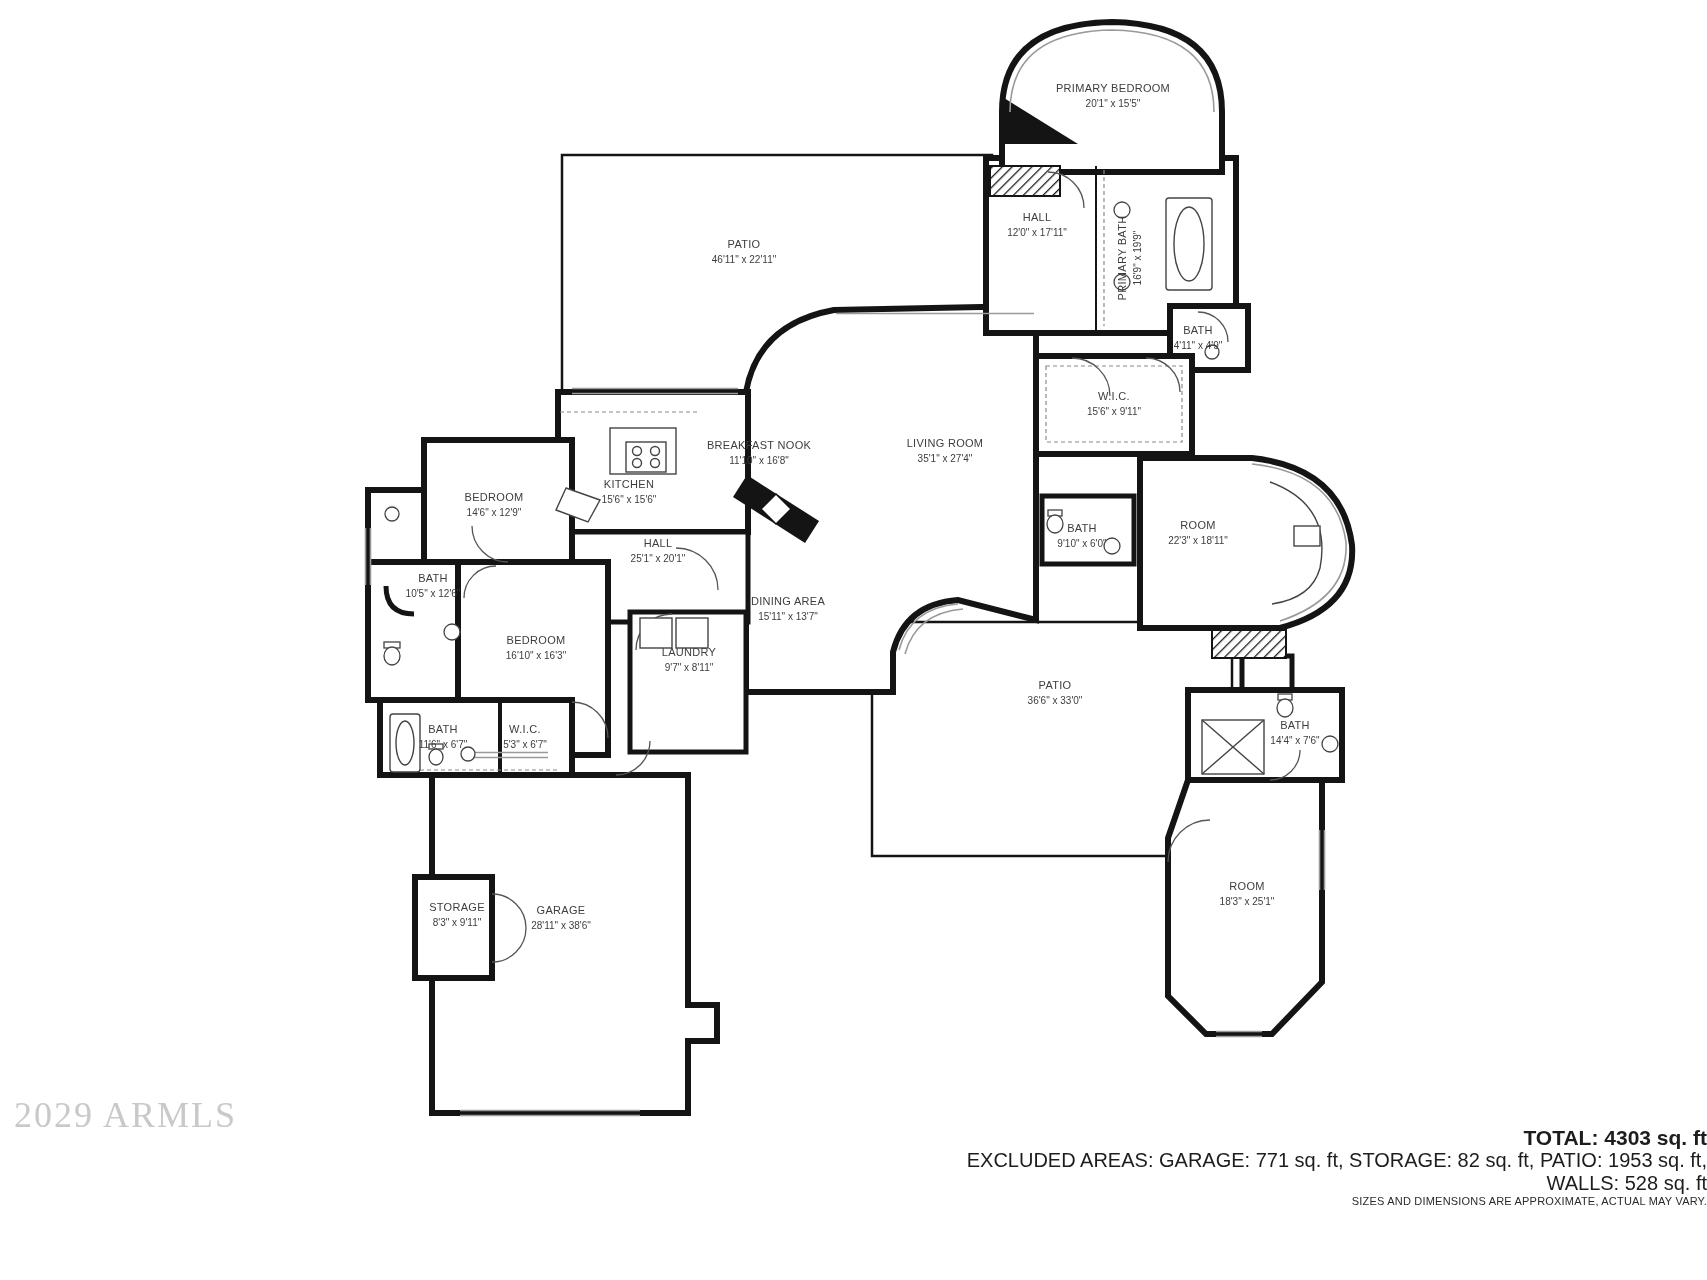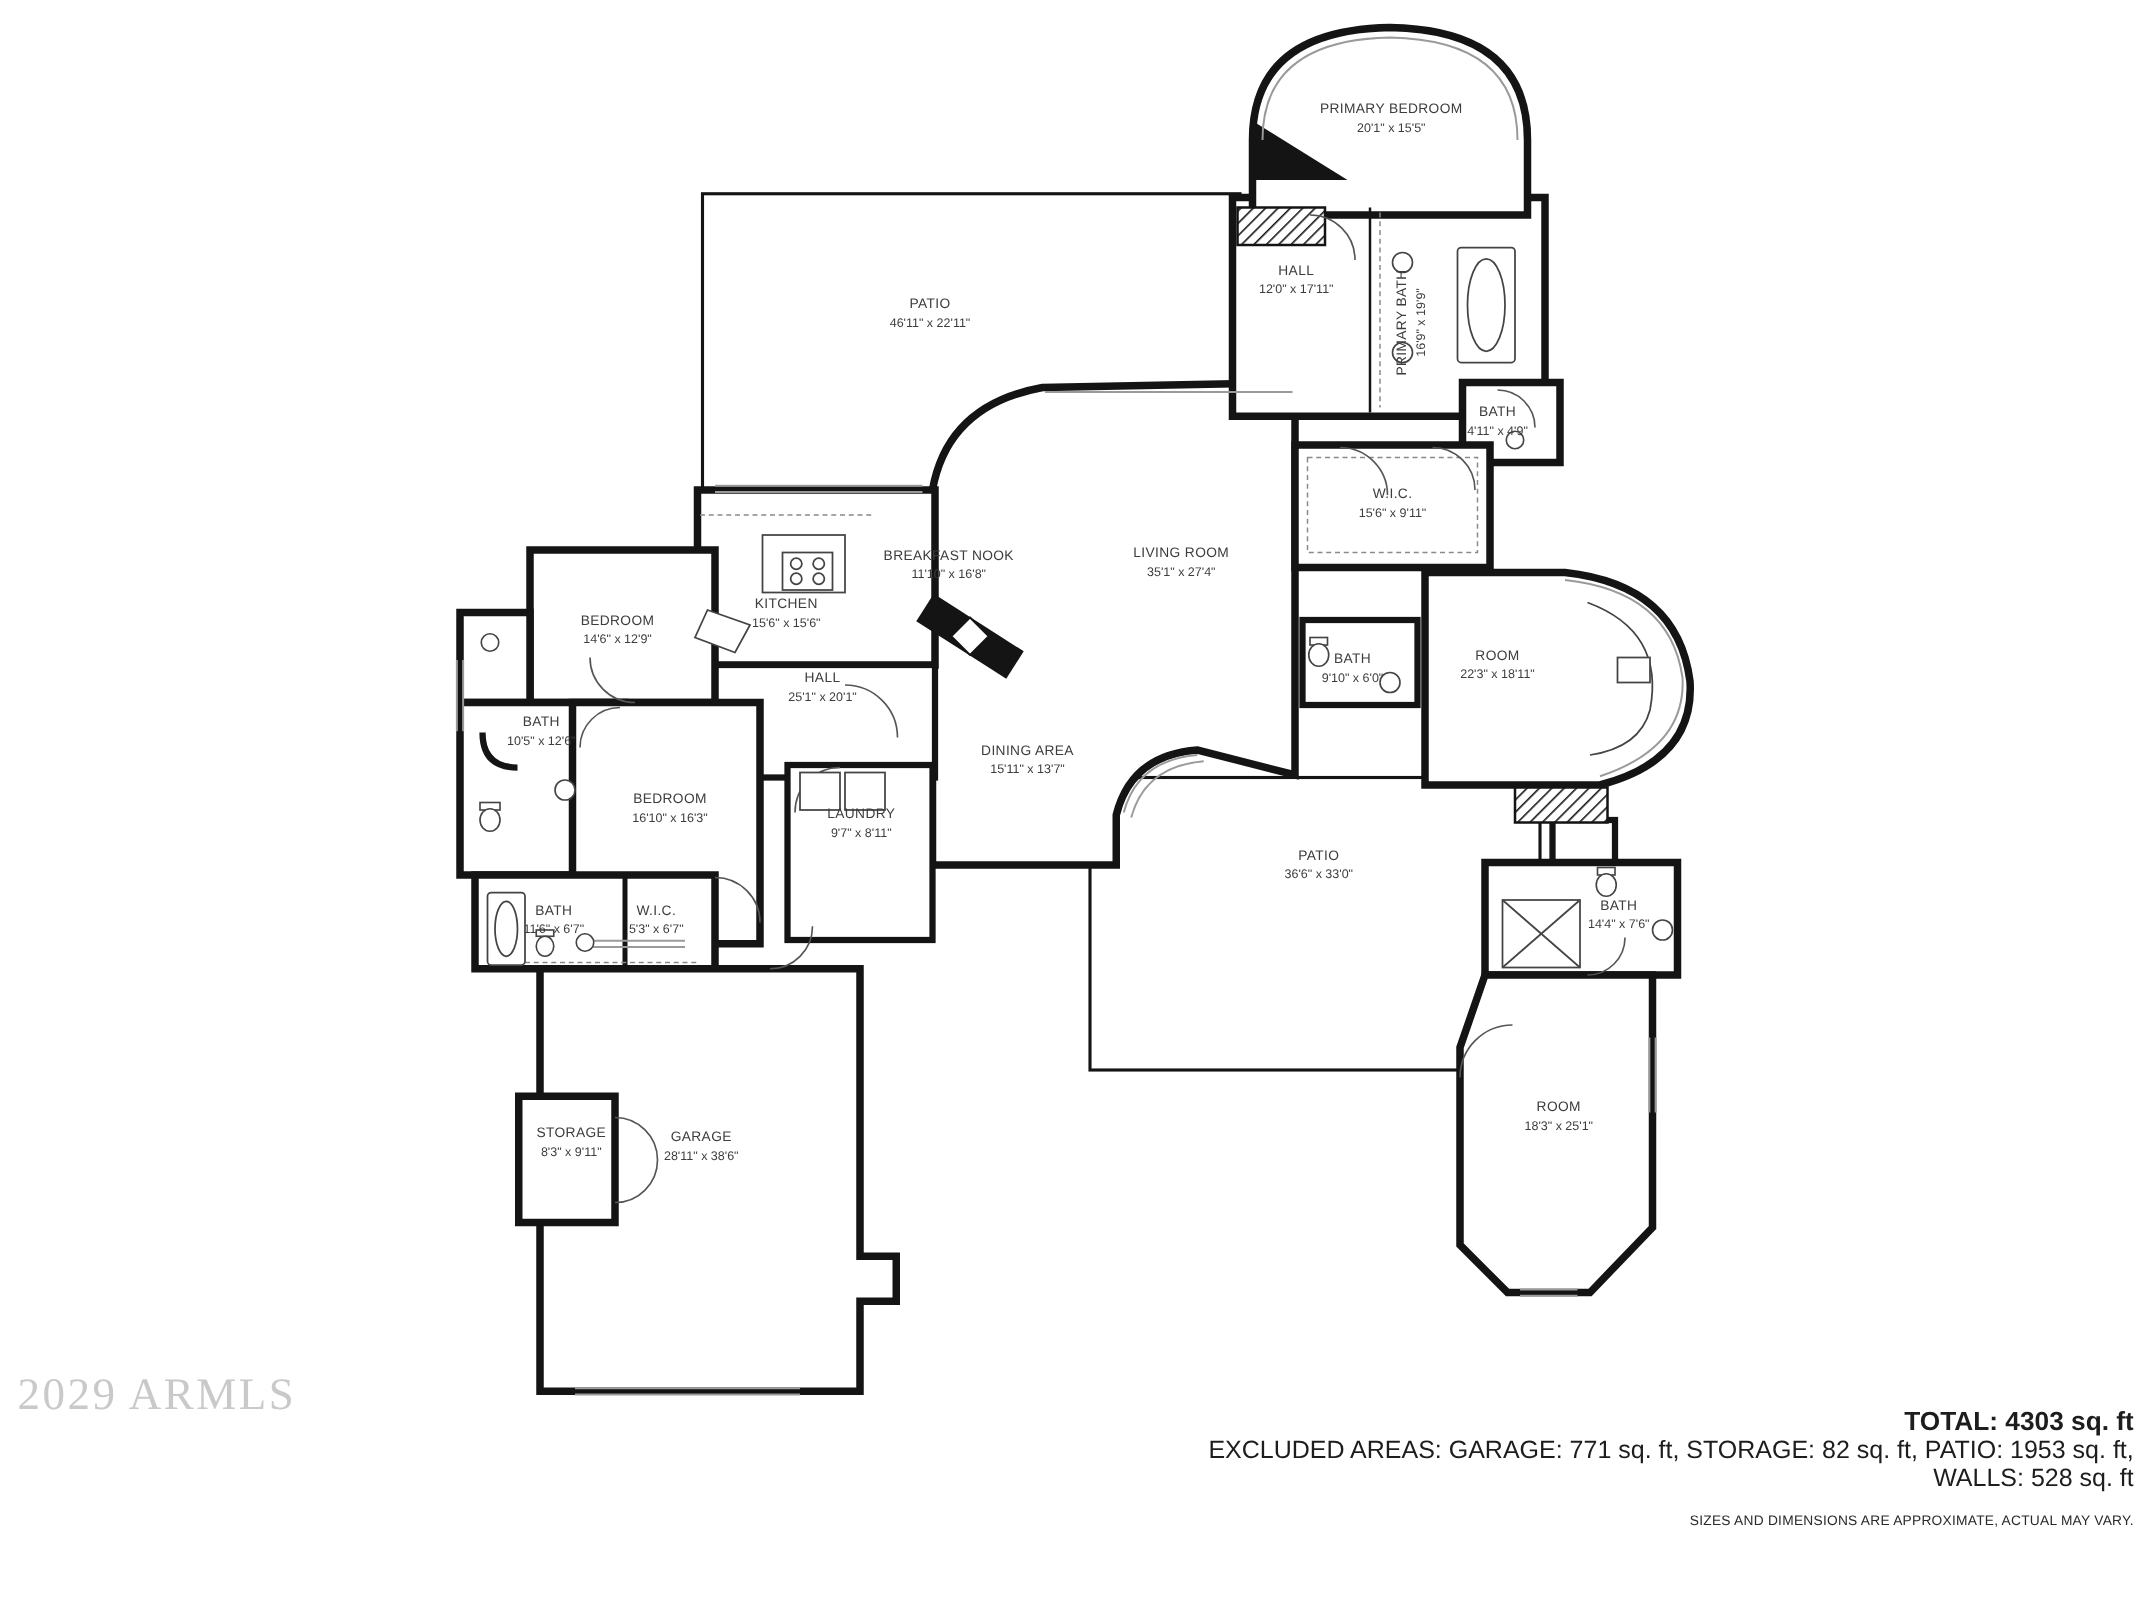--- a/index.html
+++ b/index.html
@@ -7,21 +7,21 @@
          font-family:"Liberation Sans",sans-serif;}
   #plan-svg{position:absolute;left:0;top:0;width:1707px;height:1280px;}
   .room-label{position:absolute;transform:translate(-50%,-50%);text-align:center;
               color:#3d3d3d;white-space:nowrap;line-height:1.45;pointer-events:none;}
   .room-label .rname{font-size:11px;letter-spacing:.3px;}
   .room-label .rdims{font-size:10px;}
   .room-label.vertical{transform:translate(-50%,-50%) rotate(-90deg);}
   #footer{position:absolute;left:0;top:1126px;width:1707px;text-align:right;color:#1d1d1d;}
   #footer .ln{font-size:20px;line-height:23px;}
   #footer .total{font-weight:bold;font-size:21px;}
-  #footer .disclaimer{font-size:11px;margin-top:16px;color:#2a2a2a;letter-spacing:.2px;}
+  #footer .disclaimer{font-size:11px;color:#2a2a2a;letter-spacing:.2px;}
   #watermark{position:absolute;left:14px;top:1094px;font-family:"Liberation Serif",serif;
              font-size:36px;color:#c9c9c9;letter-spacing:2px;}
 </style>
 </head>
 <body>
 
 <div id="stage">
 
   <svg id="plan-svg" viewBox="0 0 1707 1280">
     <defs>
@@ -222,21 +222,21 @@
       <div class="rdims">25'1" x 20'1"</div>
     </div>
   <div class="room-label" style="left:1082px;top:536px">
       <div class="rname">BATH</div>
       <div class="rdims">9'10" x 6'0"</div>
     </div>
   <div class="room-label" style="left:1198px;top:533px">
       <div class="rname">ROOM</div>
       <div class="rdims">22'3" x 18'11"</div>
     </div>
-  <div class="room-label" style="left:822px;top:609px">
+  <div class="room-label" style="left:788px;top:609px">
       <div class="rname">DINING AREA</div>
       <div class="rdims">15'11" x 13'7"</div>
     </div>
   <div class="room-label" style="left:536px;top:648px">
       <div class="rname">BEDROOM</div>
       <div class="rdims">16'10" x 16'3"</div>
     </div>
   <div class="room-label" style="left:689px;top:660px">
       <div class="rname">LAUNDRY</div>
       <div class="rdims">9'7" x 8'11"</div>

